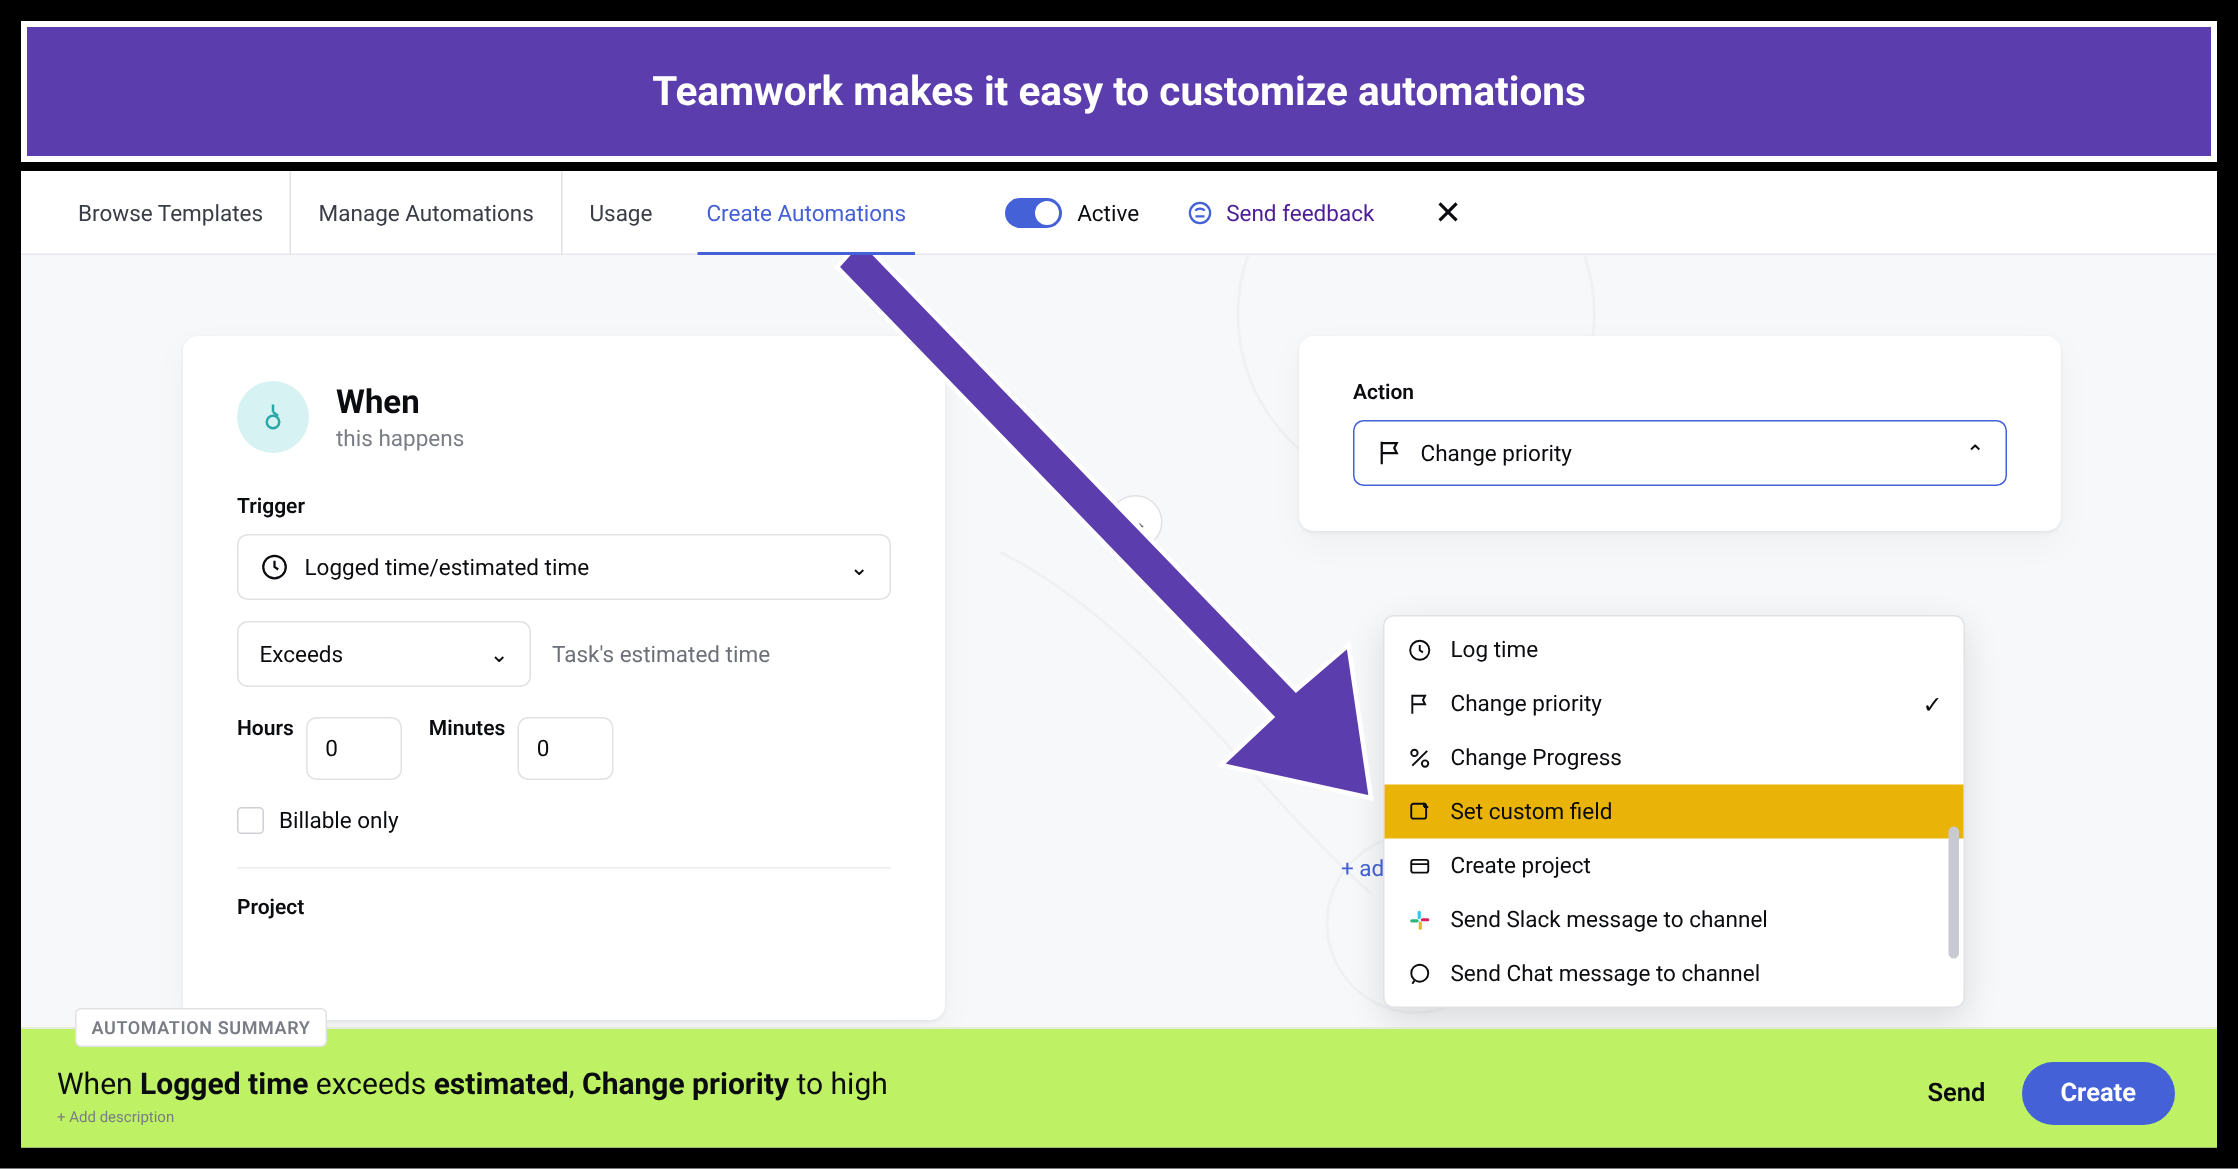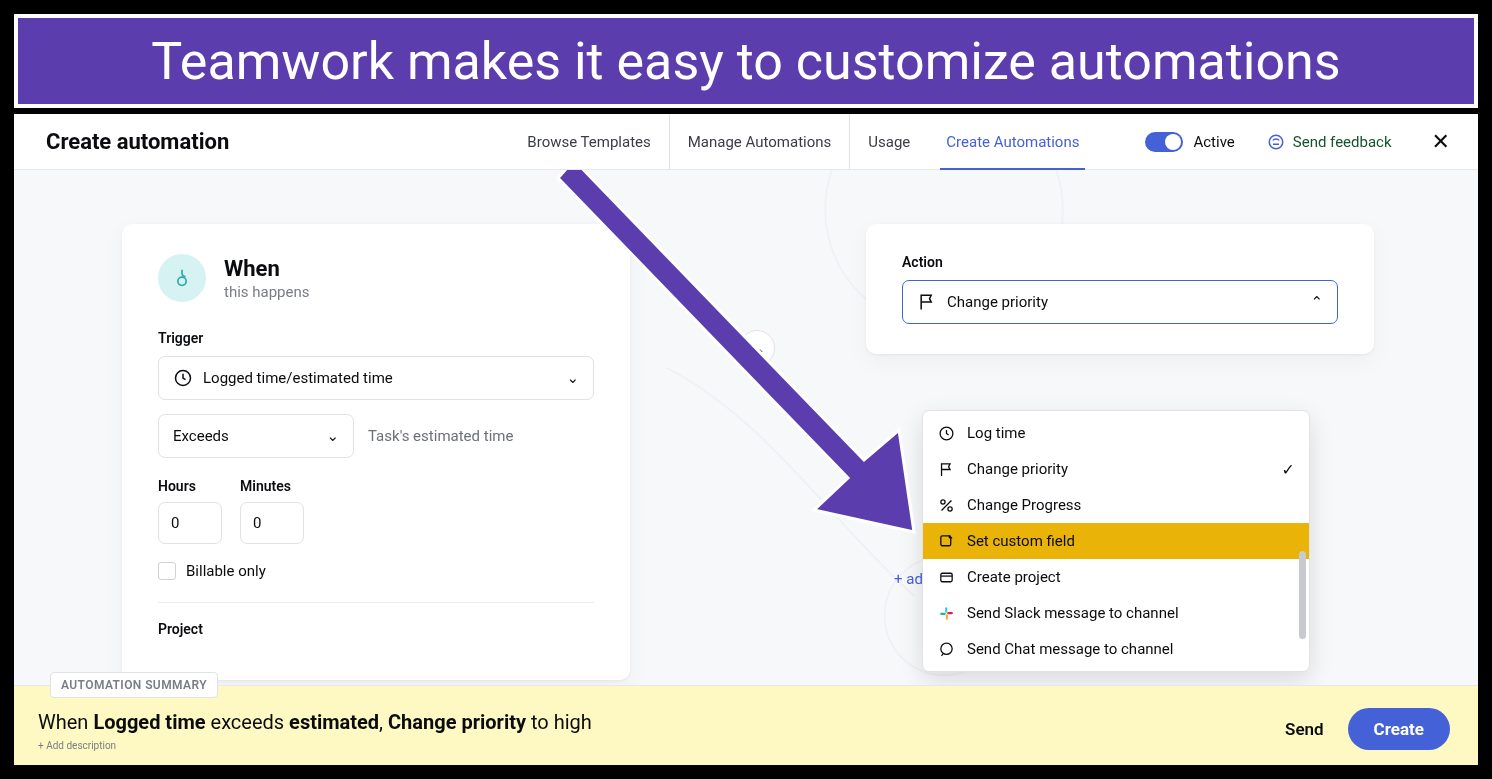--- a/index.html
+++ b/index.html
@@ -1,32 +1,32 @@
 <!DOCTYPE html>
 <html><head>
 <meta charset="utf-8">
 <style>
 *{box-sizing:border-box;margin:0;padding:0;font-family:-apple-system,BlinkMacSystemFont,"Segoe UI",Roboto,sans-serif}
 body{background:#000;width:1492px;height:779px;position:relative;overflow:hidden}
 .banner{position:absolute;top:14px;left:14px;right:14px;height:94px;background:#5c3dad;border:4px solid #fff;display:flex;align-items:center;justify-content:center;z-index:100}
-.banner-text{color:#fff;font-size:52px;font-weight:400}
+.banner-text{color:#fff;font-size:27px;font-weight:700}
 .app{position:absolute;top:114px;left:14px;right:14px;bottom:14px;background:#fff;display:flex;flex-direction:column}
 .header{height:56px;border-bottom:1px solid #e8e8ec;display:flex;align-items:center;padding:0 20px;gap:8px}
 .header-title{font-size:22px;font-weight:700;color:#0b0c0f;margin-right:auto;padding-left:12px}
 .header-tabs{display:flex;align-items:center;gap:0}
 .header-tab{padding:0 18px;font-size:15px;color:#3a3d45;cursor:pointer;height:56px;display:flex;align-items:center;position:relative}
 .header-tab.sep{border-left:1px solid #e1e1e6;border-right:1px solid #e1e1e6}
 .header-tab.active{color:#4461d7}
 .header-tab.active::after{content:"";position:absolute;bottom:-1px;left:12px;right:12px;height:3px;background:#4461d7}
 .header-right{display:flex;align-items:center;gap:32px;margin-left:40px}
 .toggle-wrap{display:flex;align-items:center;gap:10px}
 .toggle{width:38px;height:20px;background:#4461d7;border-radius:10px;position:relative;cursor:pointer}
 .toggle::after{content:"";position:absolute;width:16px;height:16px;background:#fff;border-radius:50%;top:2px;right:2px}
 .toggle-label{font-size:15px;color:#0b0c0f}
-.feedback{display:flex;align-items:center;gap:8px;color:#14532d;font-size:15px;cursor:pointer}
+.feedback{display:flex;align-items:center;gap:8px;color:#4c1d95;font-size:15px;cursor:pointer}
 .feedback-icon{width:18px;height:18px}
 .close-btn{font-size:22px;color:#0b0c0f;cursor:pointer;font-weight:300;padding:0 8px}
 .canvas{flex:1;background:#f7f8fa;position:relative;overflow:hidden}
 .canvas svg.bg{position:absolute;left:0;top:0;width:100%;height:100%;pointer-events:none;opacity:.35}
 .connector{position:absolute;left:725px;top:160px;width:36px;height:36px;border:1px solid #e1e1e6;background:#fff;border-radius:50%;display:flex;align-items:center;justify-content:center;color:#777;font-size:18px}
 .card{position:absolute;background:#fff;border-radius:10px;box-shadow:0 1px 3px rgba(0,0,0,.06),0 8px 24px rgba(0,0,0,.04);padding:30px 36px}
 .card.when{left:108px;top:54px;width:508px;height:456px}
 .card.then{left:852px;top:54px;width:508px}
 .card-head{display:flex;align-items:center;gap:18px;margin-bottom:28px}
 .card-icon{width:48px;height:48px;border-radius:50%;display:flex;align-items:center;justify-content:center}
@@ -36,54 +36,53 @@
 .card-sub{font-size:15px;color:#7a7d85;margin-top:2px}
 .form-label{font-size:14px;color:#0b0c0f;font-weight:600;margin-bottom:10px}
 .select{border:1px solid #e1e1e6;border-radius:7px;height:44px;display:flex;align-items:center;padding:0 14px;gap:10px;font-size:15px;color:#0b0c0f;cursor:pointer;background:#fff}
 .select .chev{margin-left:auto;color:#0b0c0f}
 .select.full{width:100%}
 .select.open{border-color:#4461d7}
 .row{display:flex;gap:14px;align-items:center;margin-top:14px}
 .select.small{width:196px}
 .hint{font-size:15px;color:#6d7078}
 .inputs-row{display:flex;gap:18px;margin-top:20px}
-.mini-col{display:flex;flex-direction:column;gap:8px}
+.mini-col{display:flex;flex-direction:row;gap:8px}
 .mini-label{font-size:14px;color:#0b0c0f;font-weight:600}
 .mini-input{width:64px;height:42px;border:1px solid #e1e1e6;border-radius:7px;padding:0 12px;font-size:15px;color:#0b0c0f}
 .checkbox-row{display:flex;align-items:center;gap:10px;margin-top:18px;font-size:15px;color:#0b0c0f}
 .checkbox{width:18px;height:18px;border:1px solid #d0d0d6;border-radius:3px}
 .divider{height:1px;background:#ececf0;margin:22px 0 18px}
 .add-action{position:absolute;left:880px;top:400px;color:#4461d7;font-size:15px;cursor:pointer}
 .dropdown{position:absolute;left:908px;top:240px;width:388px;background:#fff;border:1px solid #e1e1e6;border-radius:7px;box-shadow:0 8px 24px rgba(0,0,0,.12);z-index:20;padding:4px 0}
 .dropdown .scrollbar{position:absolute;right:3px;top:140px;width:7px;height:88px;background:#c9cad1;border-radius:4px}
 .dd-item{height:36px;display:flex;align-items:center;padding:0 14px;gap:12px;font-size:15px;color:#0b0c0f;cursor:pointer}
 .dd-item.hover{background:#eab308}
 .dd-item .check{margin-left:auto;font-size:16px;color:#0b0c0f}
 .dd-icon{width:18px;height:18px;display:flex;align-items:center;justify-content:center;flex-shrink:0}
-.footer{background:#fef9c3;border-top:1px solid #e8e8ec;padding:8px 24px 14px;position:relative}
+.footer{background:#bef264;border-top:1px solid #e8e8ec;padding:8px 24px 14px;position:relative}
 .summary-badge{position:absolute;top:-14px;left:36px;background:#fff;border:1px solid #e1e1e6;border-radius:4px;padding:5px 10px;font-size:12px;color:#7a7d85;letter-spacing:.4px;font-weight:600}
 .summary-line{margin-top:16px;font-size:20px;color:#0b0c0f}
 .summary-line b{font-weight:700}
 .add-desc{margin-top:6px;font-size:10px;color:#7a7d85;cursor:pointer}
 .footer-actions{position:absolute;right:28px;top:22px;display:flex;align-items:center;gap:24px}
 .btn-back{font-size:17px;color:#0b0c0f;font-weight:600;cursor:pointer}
 .btn-create{background:#4461d7;color:#fff;font-size:17px;font-weight:700;padding:11px 26px;border-radius:24px;cursor:pointer;border:none}
 .arrow-annot{position:absolute;left:490px;top:-10px;width:440px;height:380px;z-index:50;pointer-events:none}
 .icon-svg{width:20px;height:20px}
 </style>
 </head>
 <body>
 
 <div class="banner">
   <div class="banner-text">Teamwork makes it easy to customize automations</div>
 </div>
 
 <div class="app">
   <div class="header">
-    <div class="header-title">Create automation</div>
     <div class="header-tabs">
       <div class="header-tab">Browse Templates</div>
       <div class="header-tab sep">Manage Automations</div>
       <div class="header-tab">Usage</div>
       <div class="header-tab active">Create Automations</div>
     </div>
     <div class="header-right">
       <div class="toggle-wrap">
         <div class="toggle"></div>
         <div class="toggle-label">Active</div>

